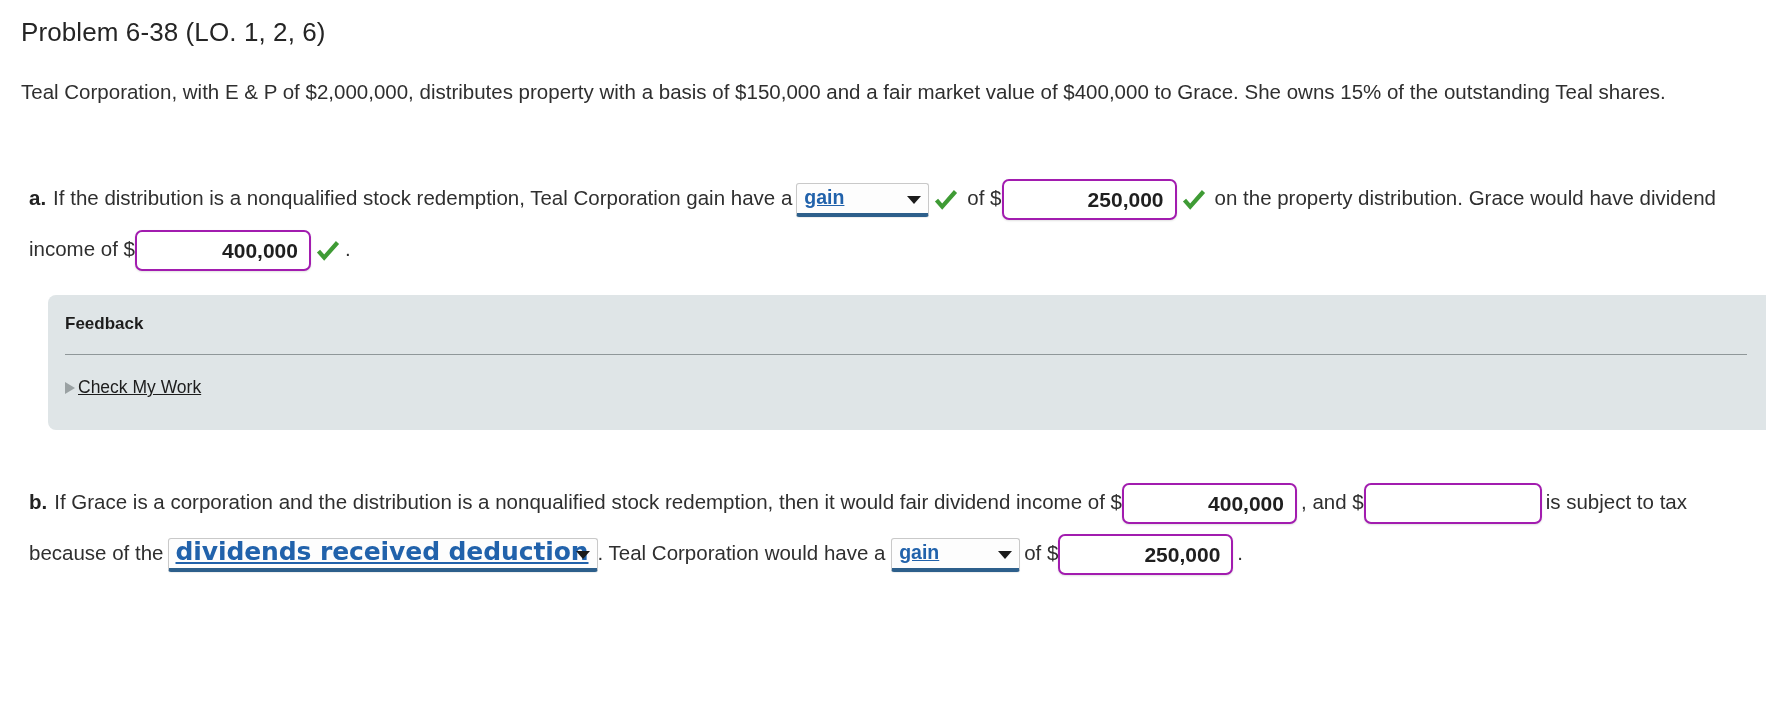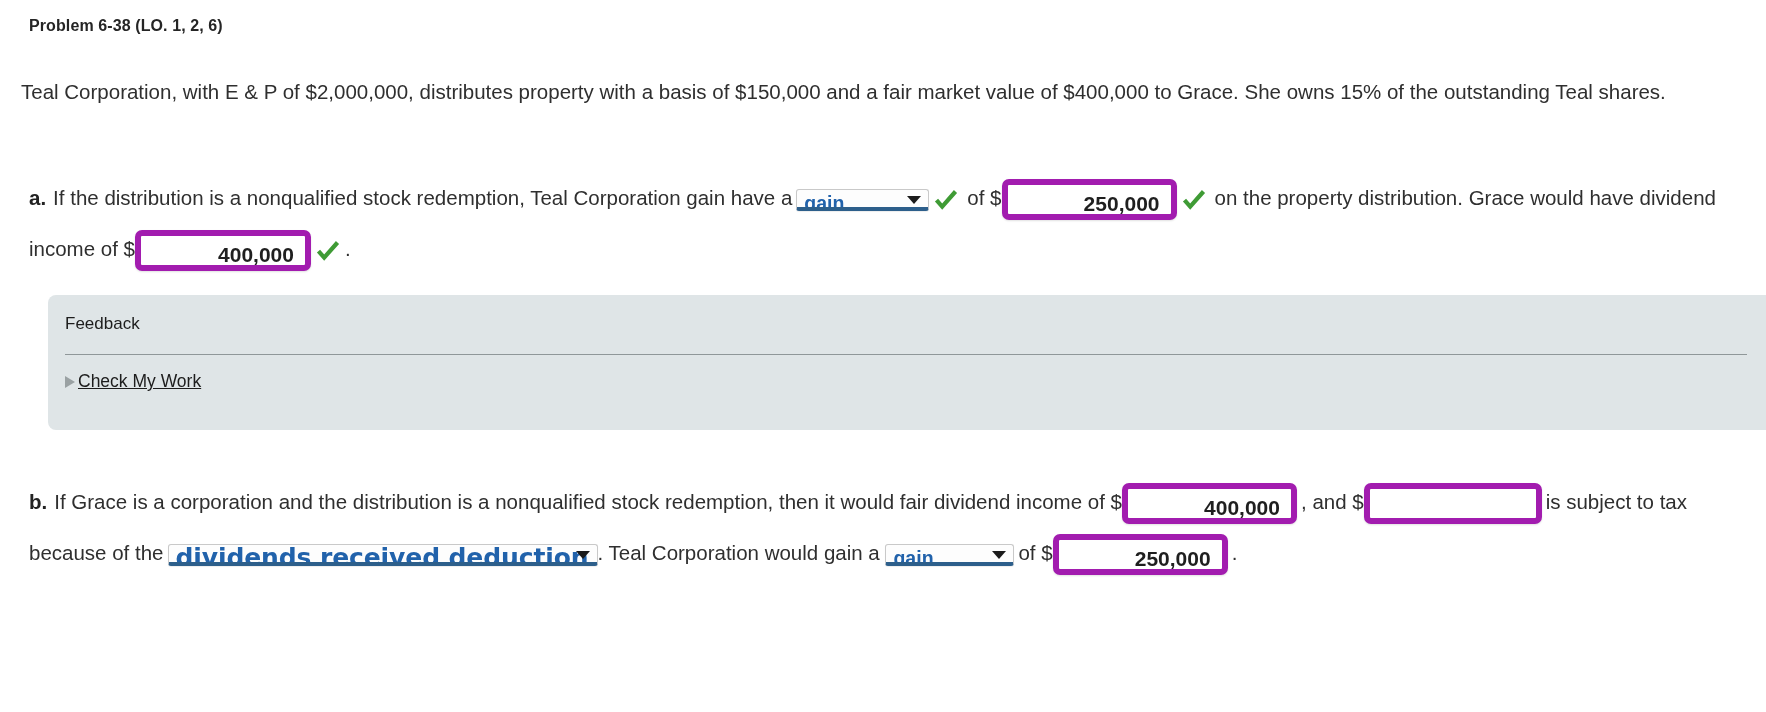--- a/index.html
+++ b/index.html
@@ -16,24 +16,24 @@
   }
   .page {
     position: relative;
     width: 1766px;
     height: 712px;
     padding: 0;
     box-sizing: border-box;
   }
   .problem-title {
     position: absolute;
-    left: 29px;
+    left: 21px;
     top: 17px;
-    font-size: 16px;
-    font-weight: bold;
+    font-size: 26px;
+    font-weight: normal;
     color: #252525;
     letter-spacing: 0.1px;
     white-space: nowrap;
   }
   .intro {
     position: absolute;
     left: 21px;
     top: 72px;
     width: 1730px;
     font-size: 20.5px;
@@ -57,21 +57,21 @@
   
   .sel {
     display: inline-block;
     position: relative;
     vertical-align: middle;
     box-sizing: border-box;
     background: #fdfdfd;
     border: 1px solid #c9c9c9;
     border-bottom: 4px solid #2d5f8b;
     border-radius: 3px;
-    height: 22px;
+    height: 34px;
     padding: 0 26px 0 7px;
     line-height: 26px;
     font-weight: bold;
     font-size: 19.5px;
     color: #2162ab;
     text-decoration: underline;
     white-space: nowrap;
     overflow: hidden;
     box-shadow: 0 1px 1px rgba(0,0,0,0.07);
   }
@@ -95,21 +95,21 @@
     border-top: 8px solid #1b1b1b;
   }
   
   .tbox {
     display: inline-block;
     vertical-align: middle;
     box-sizing: border-box;
     height: 41px;
     line-height: 37px;
     background: #ffffff;
-    border: 6px solid #a21caf;
+    border: 2px solid #a21caf;
     border-radius: 7px;
     text-align: right;
     padding: 0 11px 0 8px;
     font-weight: bold;
     font-size: 21px;
     color: #1f1f1f;
     font-family: "Liberation Sans", sans-serif;
     box-shadow: 0 1px 2px rgba(0,0,0,0.12);
   }
   .tbox.w250 { width: 175px; }
@@ -138,29 +138,30 @@
     border-top-left-radius: 8px;
     border-bottom-left-radius: 8px;
     box-sizing: border-box;
     padding: 18px 0 0 17px;
   }
   .feedback-title {
     font-size: 17px;
     color: #1d1d1d;
     font-family: "Liberation Sans", sans-serif;
     line-height: 22px;
+    font-weight: bold;
   }
   .feedback-divider {
     margin-top: 19px;
     width: 1682px;
     height: 1px;
     background: #8f9799;
   }
   .cmw-row {
-    margin-top: 16px;
+    margin-top: 22px;
     display: flex;
     align-items: center;
   }
   .cmw-triangle {
     width: 0;
     height: 0;
     border-top: 6px solid transparent;
     border-bottom: 6px solid transparent;
     border-left: 10px solid #9aa1a3;
     margin-right: 3px;
@@ -197,17 +198,17 @@
     <div class="feedback-title">Feedback</div>
     <div class="feedback-divider"></div>
     <div class="cmw-row">
       <span class="cmw-triangle"></span>
       <span class="cmw-link">Check My Work</span>
     </div>
   </div>
 
   <div class="part part-b">
     <span class="part-label">b.</span><span>If Grace is a corporation and the distribution is a nonqualified stock redemption, then it would fair dividend income of</span>
-    <span>$</span><span class="tbox w400b">400,000</span><span class="spacer-sm"></span><span>, and $</span><span class="tbox wempty"></span><span class="spacer-sm"></span><span>is subject to tax because of the</span><span class="spacer-sm"></span><span class="sel wide-drd"><span>dividends received deduction</span><span class="arrow"></span></span><span>. Teal Corporation would gain a</span>
+    <span>$</span><span class="tbox w400b">400,000</span><span class="spacer-sm"></span><span>, and $</span><span class="tbox wempty"></span><span class="spacer-sm"></span><span>is subject to tax because of the</span><span class="spacer-sm"></span><span class="sel wide-drd"><span>dividends received deduction</span><span class="arrow"></span></span><span>. Teal Corporation would have a</span>
     <span class="sel wide-b"><span>gain</span><span class="arrow"></span></span><span class="spacer-sm"></span><span>of $</span><span class="tbox w250b">250,000</span><span class="spacer-sm"></span><span>.</span>
   </div>
 
 </div>
 
 </body></html>

